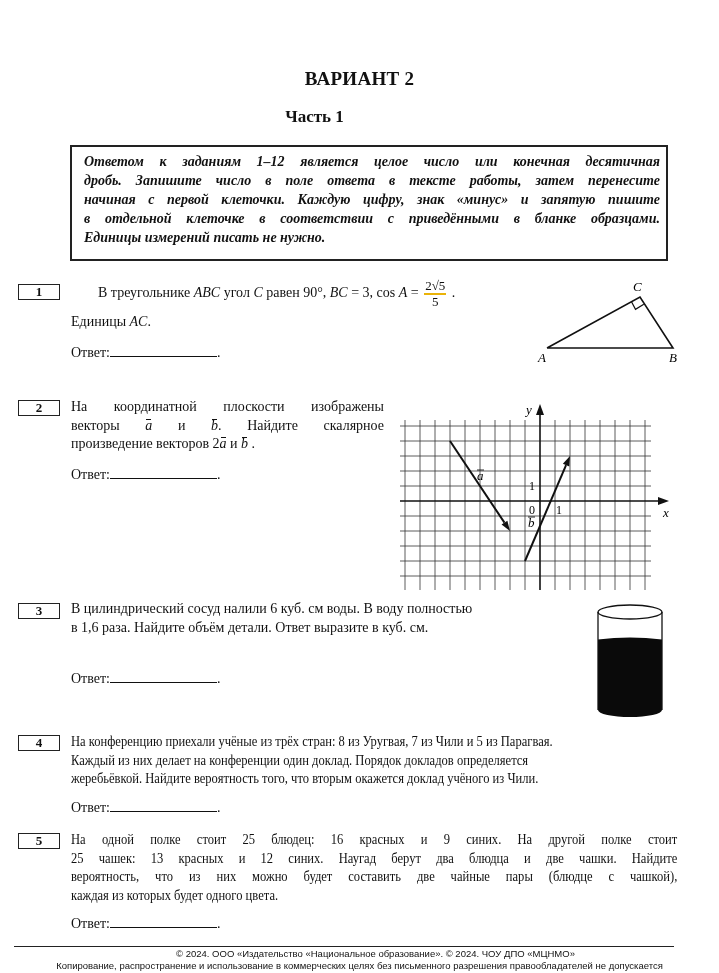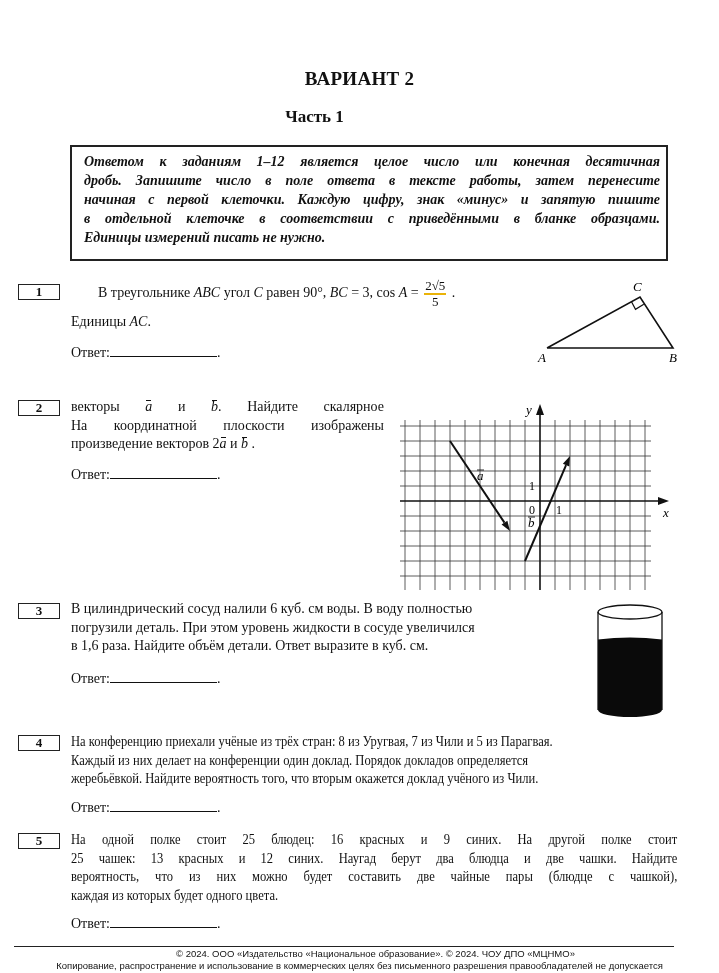--- a/index.html
+++ b/index.html
@@ -61,22 +61,22 @@
 <svg class="abs" style="left:525px;top:270px;" width="190" height="95">
   <polyline points="22,78 115,27 148,78 22,78" fill="none" stroke="#111" stroke-width="1.6"></polyline>
   <polyline points="106.5,31.7 110.5,39.3 118.8,34.2" fill="none" stroke="#111" stroke-width="1.2"></polyline>
   <text x="108" y="21" font-size="13" font-style="italic">C</text>
   <text x="13" y="92" font-size="13" font-style="italic">A</text>
   <text x="144" y="92" font-size="13" font-style="italic">B</text>
 </svg>
 
 <div class="abs num" style="left:18px;top:400px;">2</div>
 <div class="abs txt" style="left:71px;top:398px;width:313px;">
+  <span class="ln jl">На координатной плоскости изображены</span>
   <span class="ln jl"><span>векторы </span> <span class="vec">a</span> <span> и </span> <span class="vec">b</span><span>. Найдите скалярное</span></span>
-  <span class="ln jl">На координатной плоскости изображены</span>
   <span class="ln"><span>произведение векторов 2</span><span class="vec">a</span><span> и </span><span class="vec">b</span><span> .</span></span>
 </div>
 <div class="abs ans" style="left:71px;top:466px;">
   <span>Ответ:</span><span class="blank" style="width:107px;"></span><span>.</span>
 </div>
 <svg class="abs" id="grid-svg" style="left:400px;top:375px;" width="290" height="215">
   <g id="grid-lines">
       <line x1="5" x2="5" y1="45" y2="222" stroke="#333" stroke-width="0.8"></line>
       <line x1="20" x2="20" y1="45" y2="222" stroke="#333" stroke-width="0.8"></line>
       <line x1="35" x2="35" y1="45" y2="222" stroke="#333" stroke-width="0.8"></line>
@@ -122,21 +122,20 @@
   <text id="x-label" font-size="13" font-style="italic" x="263" y="142">x</text>
   <text id="y-label" font-size="13" font-style="italic" x="126" y="39">y</text>
   <text id="o-label" font-size="12" x="129" y="139">0</text>
   <text id="xt-label" font-size="12" x="156" y="139">1</text>
   <text id="yt-label" font-size="12" x="129" y="115">1</text>
 </svg>
 
 <div class="abs num" style="left:18px;top:603px;">3</div>
 <div class="abs txt" style="left:71px;top:600px;">
   <span class="ln">В цилиндрический сосуд налили 6 куб. см воды. В воду полностью</span>
-  <span class="ln">погрузили деталь. При этом уровень жидкости в сосуде увеличился</span>
   <span class="ln">в 1,6 раза. Найдите объём детали. Ответ выразите в куб. см.</span>
 </div>
 <div class="abs ans" style="left:71px;top:670px;">
   <span>Ответ:</span><span class="blank" style="width:107px;"></span><span>.</span>
 </div>
 <svg class="abs" id="cyl-svg" style="left:585px;top:600px;" width="90" height="125">
   <path id="cyl-liquid" fill="#0a0a0a" d="M13,39.44 Q45,35.44 77,39.44 L77,110 A32,7 0 0 1 13,110 Z"></path>
   <line x1="13" y1="12" x2="13" y2="110" stroke="#111" stroke-width="1.3"></line>
   <line x1="77" y1="12" x2="77" y2="110" stroke="#111" stroke-width="1.3"></line>
   <ellipse cx="45" cy="12" rx="32" ry="7" fill="none" stroke="#111" stroke-width="1.3"></ellipse>

